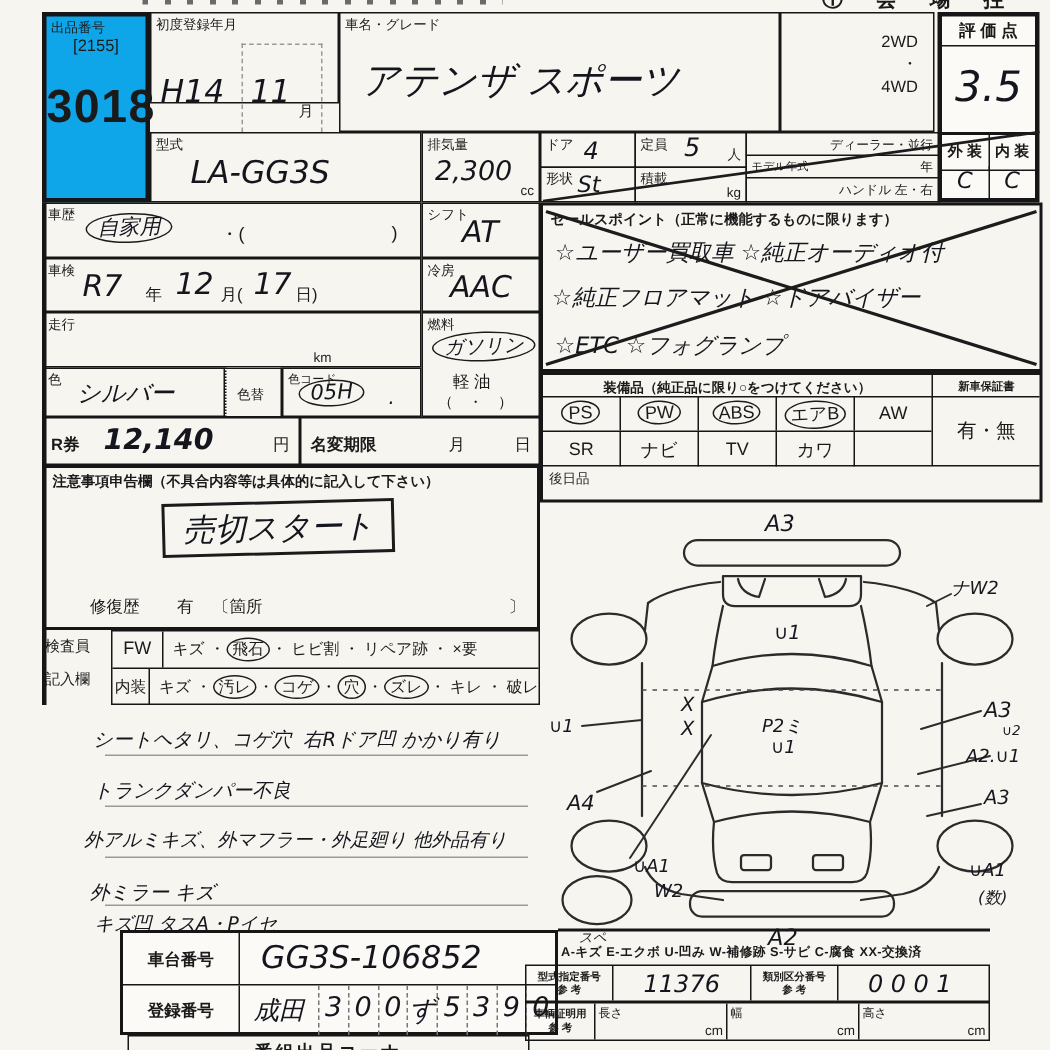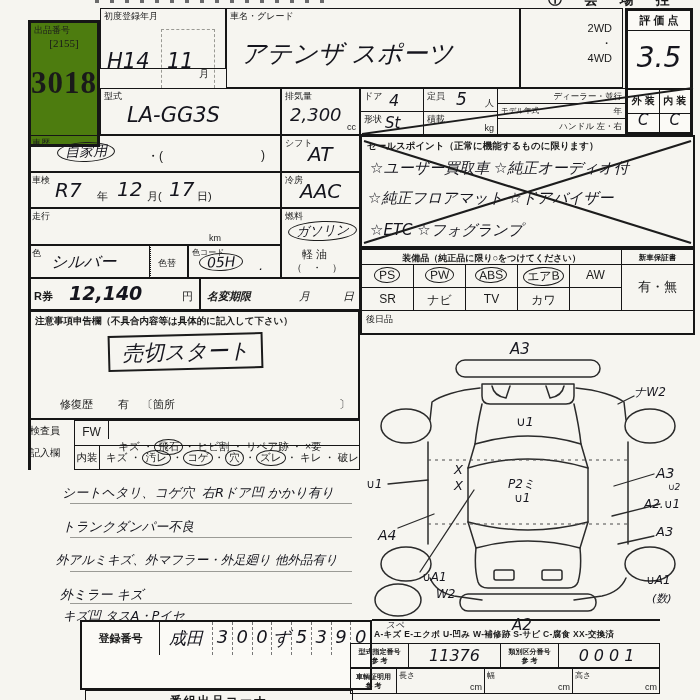--- a/index.html
+++ b/index.html
@@ -21,21 +21,21 @@
   svg{position:absolute;}
 </style>
 </head>
 <body>
 
 <div class="page">
 
   <div class="abs" style="left:95px;top:0;width:240px;height:3px;background:repeating-linear-gradient(90deg,#6a6a6a 0 4px,transparent 4px 15px);"></div>
   <div class="abs prb" style="left:548px;top:-9px;font-size:14px;letter-spacing:9px;">① 会 場 控</div>
 
-  <div class="box b3" style="left:28px;top:20px;width:72px;height:127px;background:#4d7c0f;font-family:Liberation Serif, serif;">
+  <div class="box b3" style="left:28px;top:8px;width:72px;height:127px;background:#0ea5e9;">
     <span class="pr cell-label">出品番号</span>
     <div class="abs" style="left:0;top:14px;width:100%;text-align:center;font-size:11px;">[2155]</div>
     <div class="abs" style="left:0;top:42px;width:100%;text-align:center;font-size:31px;font-weight:bold;letter-spacing:1px;">3018</div>
   </div>
 
   <div class="box" style="left:100px;top:8px;width:126px;height:61px;">
     <span class="pr cell-label">初度登録年月</span>
     <div class="abs" style="left:60px;top:20px;width:52px;height:58px;border:1px dashed #9a9a94;border-bottom:none;"></div>
     <span class="hw abs" style="left:6px;top:40px;font-size:21px;">H14</span>
     <span class="hw abs" style="left:66px;top:40px;font-size:21px;">11</span>
@@ -152,39 +152,39 @@
     <span class="pr cell-label" style="font-size:8px;">色コード</span>
     <span class="hw oval abs" style="left:10px;top:7px;font-size:14px;">05H</span>
     <span class="hw abs" style="left:70px;top:12px;font-size:13px;">.</span>
   </div>
 
   <div class="box" style="left:28px;top:278px;width:172px;height:32px;">
     <span class="prb abs" style="left:5px;top:10px;font-size:11px;">R券</span>
     <span class="hw abs" style="left:40px;top:3px;font-size:19px;font-weight:bold;">12,140</span>
     <span class="abs" style="right:6px;top:10px;font-size:11px;">円</span>
   </div>
-  <div class="box" style="left:200px;top:278px;width:160px;height:32px;font-style:italic;">
+  <div class="box" style="left:200px;top:278px;width:160px;height:32px;">
     <span class="prb abs" style="left:6px;top:10px;font-size:11px;">名変期限</span>
     <span class="abs" style="left:98px;top:10px;font-size:11px;">月</span>
     <span class="abs" style="left:142px;top:10px;font-size:11px;">日</span>
   </div>
 
   <div class="box" style="left:28px;top:310px;width:332px;height:110px;border-width:2.5px;">
     <span class="prb abs" style="left:5px;top:3px;font-size:9.5px;">注意事項申告欄（不具合内容等は具体的に記入して下さい）</span>
     <span class="hw abs" style="left:78px;top:22px;font-size:21px;border:2.2px solid #1b1b1b;padding:2px 12px;transform:rotate(-1.5deg);">売切スタート</span>
     <span class="abs" style="left:30px;bottom:6px;font-size:11px;">修復歴</span>
     <span class="abs" style="left:88px;bottom:6px;font-size:11px;">有</span>
     <span class="abs" style="left:112px;bottom:6px;font-size:11px;">〔箇所</span>
     <span class="abs" style="right:8px;bottom:6px;font-size:11px;">〕</span>
   </div>
 
   <div class="abs" style="left:30px;top:424px;font-size:10px;">検査員</div>
   <div class="abs" style="left:30px;top:446px;font-size:10px;">記入欄</div>
   <div class="box" style="left:74px;top:420px;width:286px;height:50px;">
-    <div style="height:24px;border-bottom:1px solid #161616;display:flex;align-items:center;flex-direction:column;">
+    <div style="height:24px;border-bottom:1px solid #161616;display:flex;align-items:center;">
       <span style="width:34px;text-align:center;font-size:12px;border-right:1px solid #161616;align-self:stretch;padding-top:4px;box-sizing:border-box;">FW</span>
       <span style="padding-left:6px;font-size:10.5px;white-space:nowrap;">
         <span>キズ</span>
         <span>・</span>
         <span class="soval">飛石</span>
         <span>・</span>
         <span>ヒビ割</span>
         <span>・</span>
         <span>リペア跡</span>
         <span>・</span>
@@ -321,20 +321,24 @@
     <text class="dtext" x="74" y="260" font-size="12">W2</text>
     <text class="dtext" x="24" y="290" font-size="9">スペ</text>
     <text class="dtext" x="150" y="292" font-size="15">A2</text>
     <text class="dtext" x="284" y="246" font-size="12">∪A1</text>
     <text class="dtext" x="290" y="264" font-size="11">(数)</text>
   </svg>
 
   <div class="hline" style="left:372px;top:619px;width:288px;border-top-width:2px;"></div>
 
   <div class="box b2" style="left:80px;top:620px;width:292px;height:70px;background:#fbfaf6;">
+    <div style="height:34px;border-bottom:1.5px solid #161616;display:flex;">
+      <span class="prb" style="width:78px;border-right:1.5px solid #161616;text-align:center;font-size:11px;padding-top:10px;box-sizing:border-box;">車台番号</span>
+      <span class="hw" style="padding:4px 0 0 14px;font-size:21px;">GG3S-106852</span>
+    </div>
     <div style="height:33px;display:flex;">
       <span class="prb" style="width:78px;border-right:1.5px solid #161616;text-align:center;font-size:11px;padding-top:9px;box-sizing:border-box;">登録番号</span>
       <span class="hw" style="width:52px;text-align:center;font-size:17px;padding-top:5px;">成田</span>
       <span class="hw" style="flex:1;border-left:1px dashed #777;text-align:center;font-size:18px;padding-top:4px;">3</span>
       <span class="hw" style="flex:1;border-left:1px dashed #777;text-align:center;font-size:18px;padding-top:4px;">0</span>
       <span class="hw" style="flex:1;border-left:1px dashed #777;text-align:center;font-size:18px;padding-top:4px;">0</span>
       <span class="hw" style="flex:1;border-left:1px dashed #777;text-align:center;font-size:18px;padding-top:4px;">ず</span>
       <span class="hw" style="flex:1;border-left:1px dashed #777;text-align:center;font-size:18px;padding-top:4px;">5</span>
       <span class="hw" style="flex:1;border-left:1px dashed #777;text-align:center;font-size:18px;padding-top:4px;">3</span>
       <span class="hw" style="flex:1;border-left:1px dashed #777;text-align:center;font-size:18px;padding-top:4px;">9</span>

